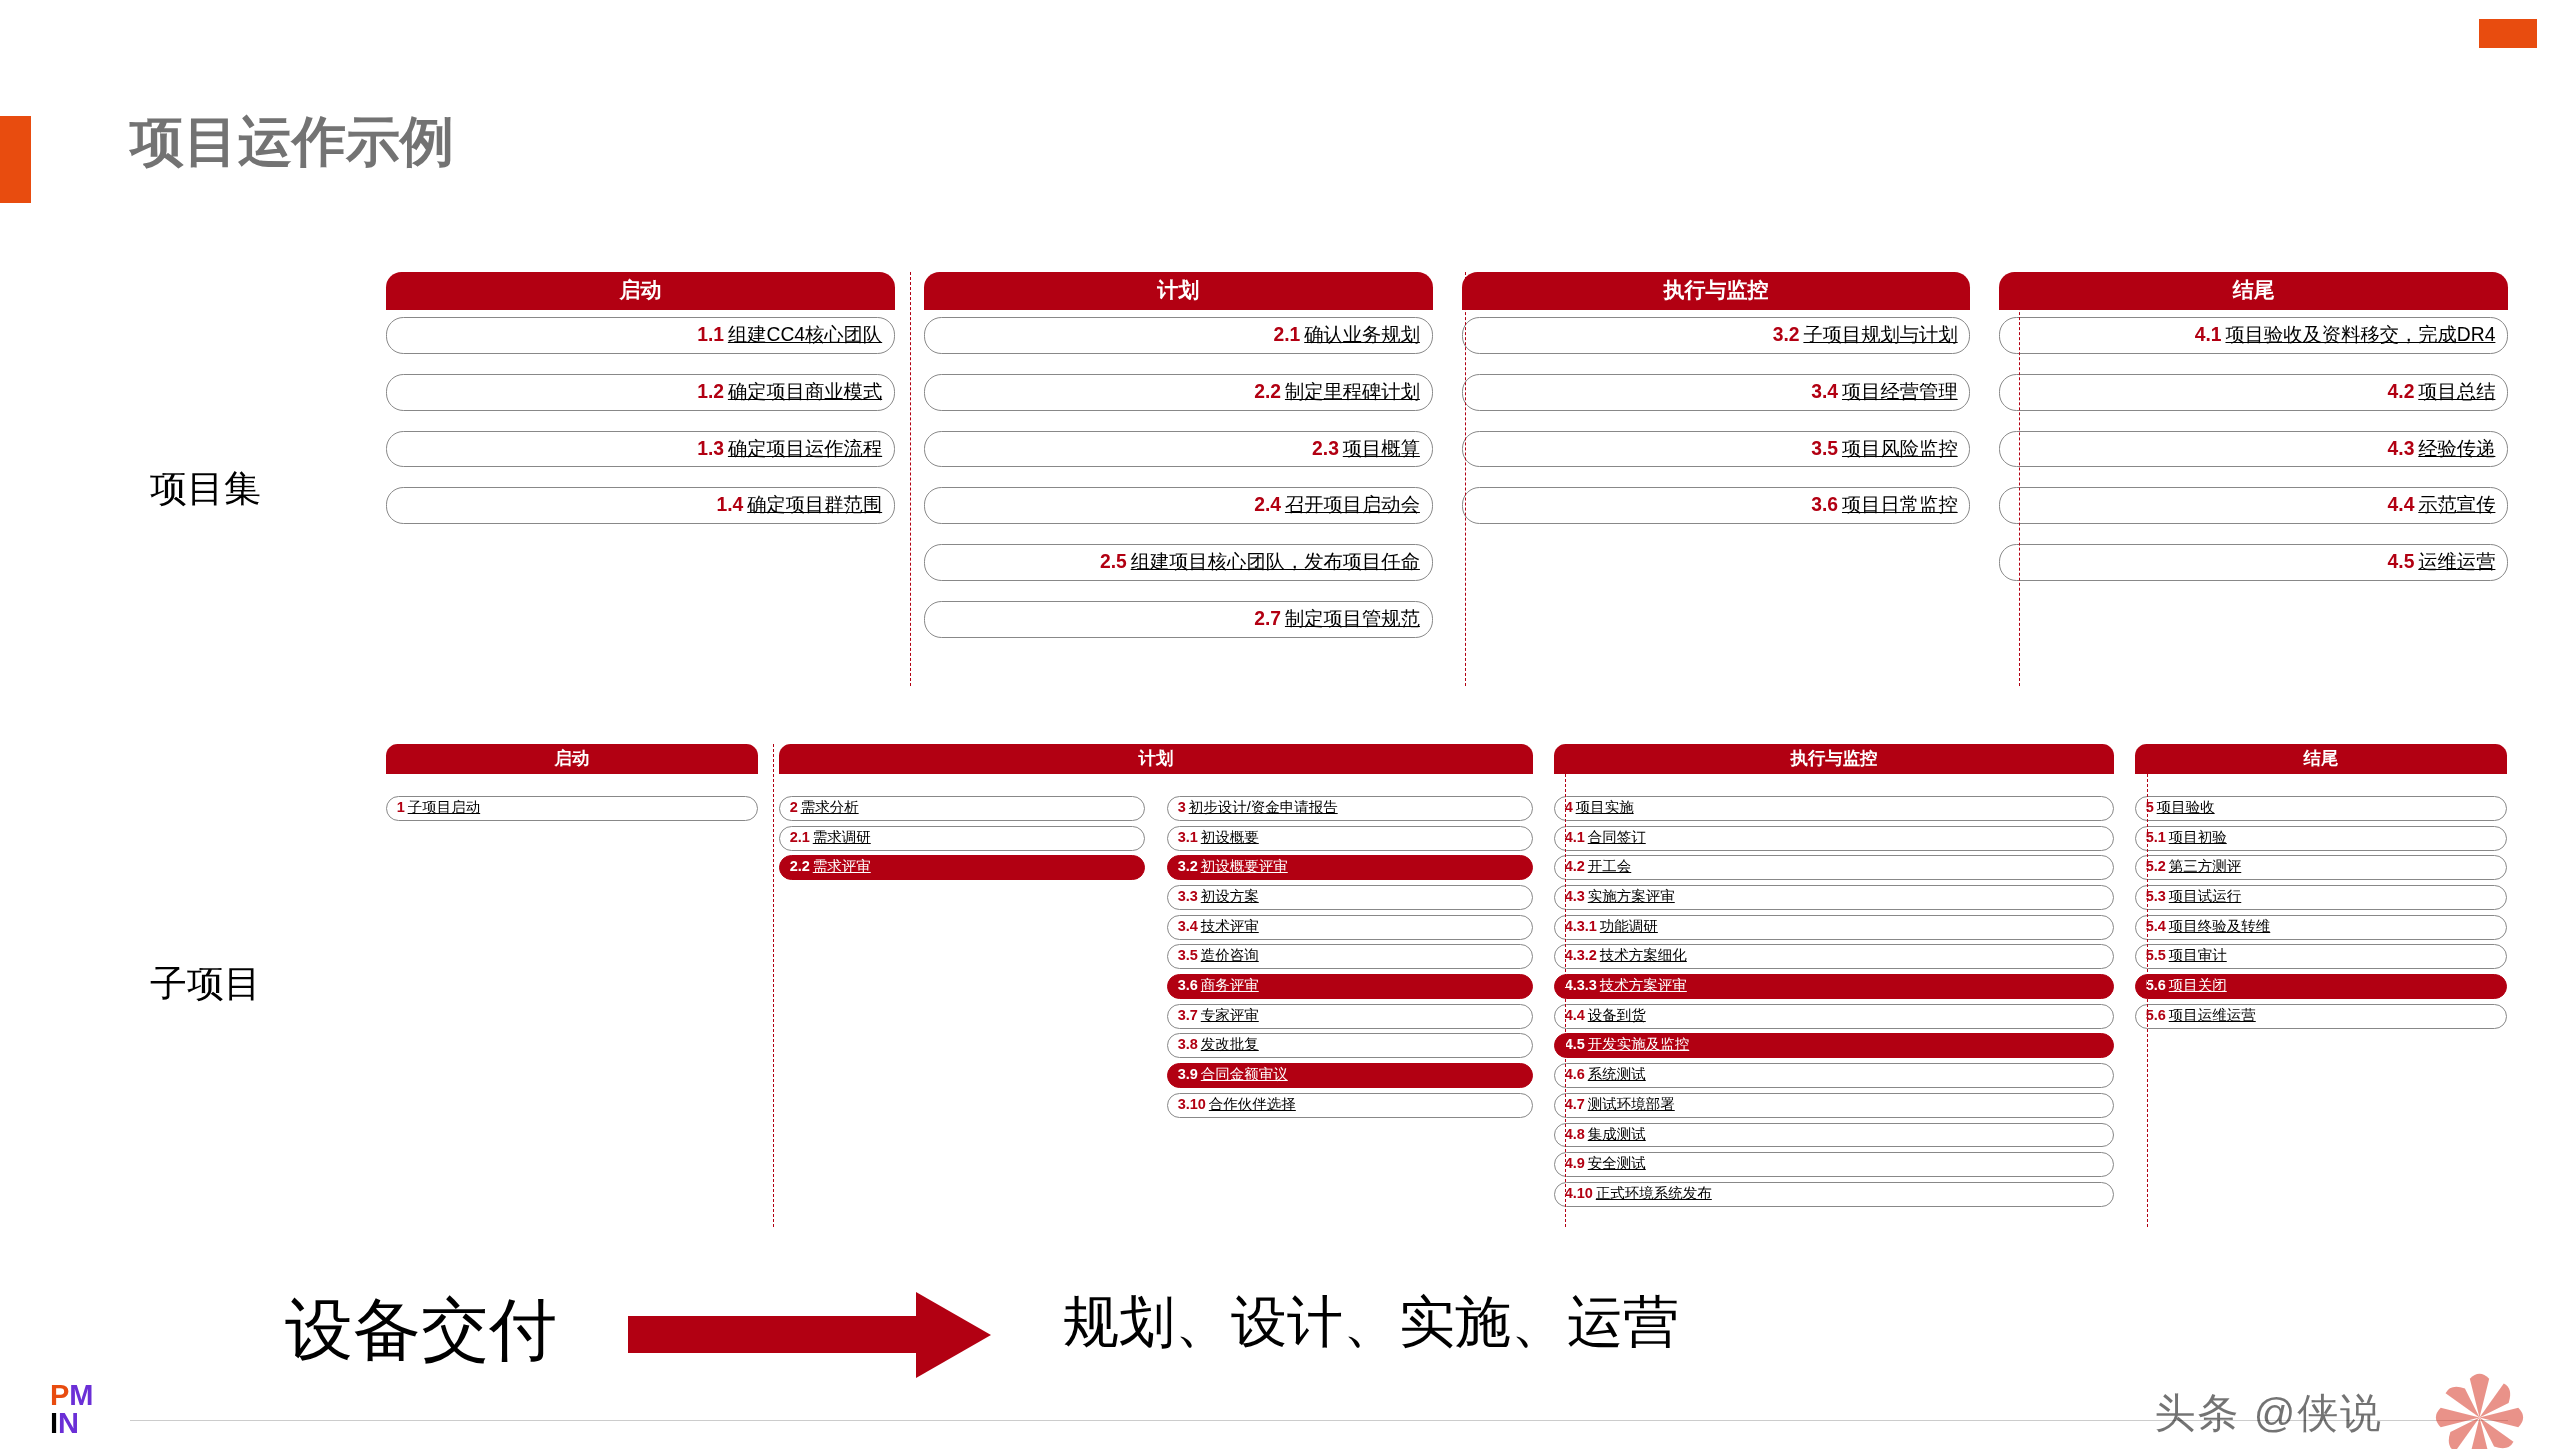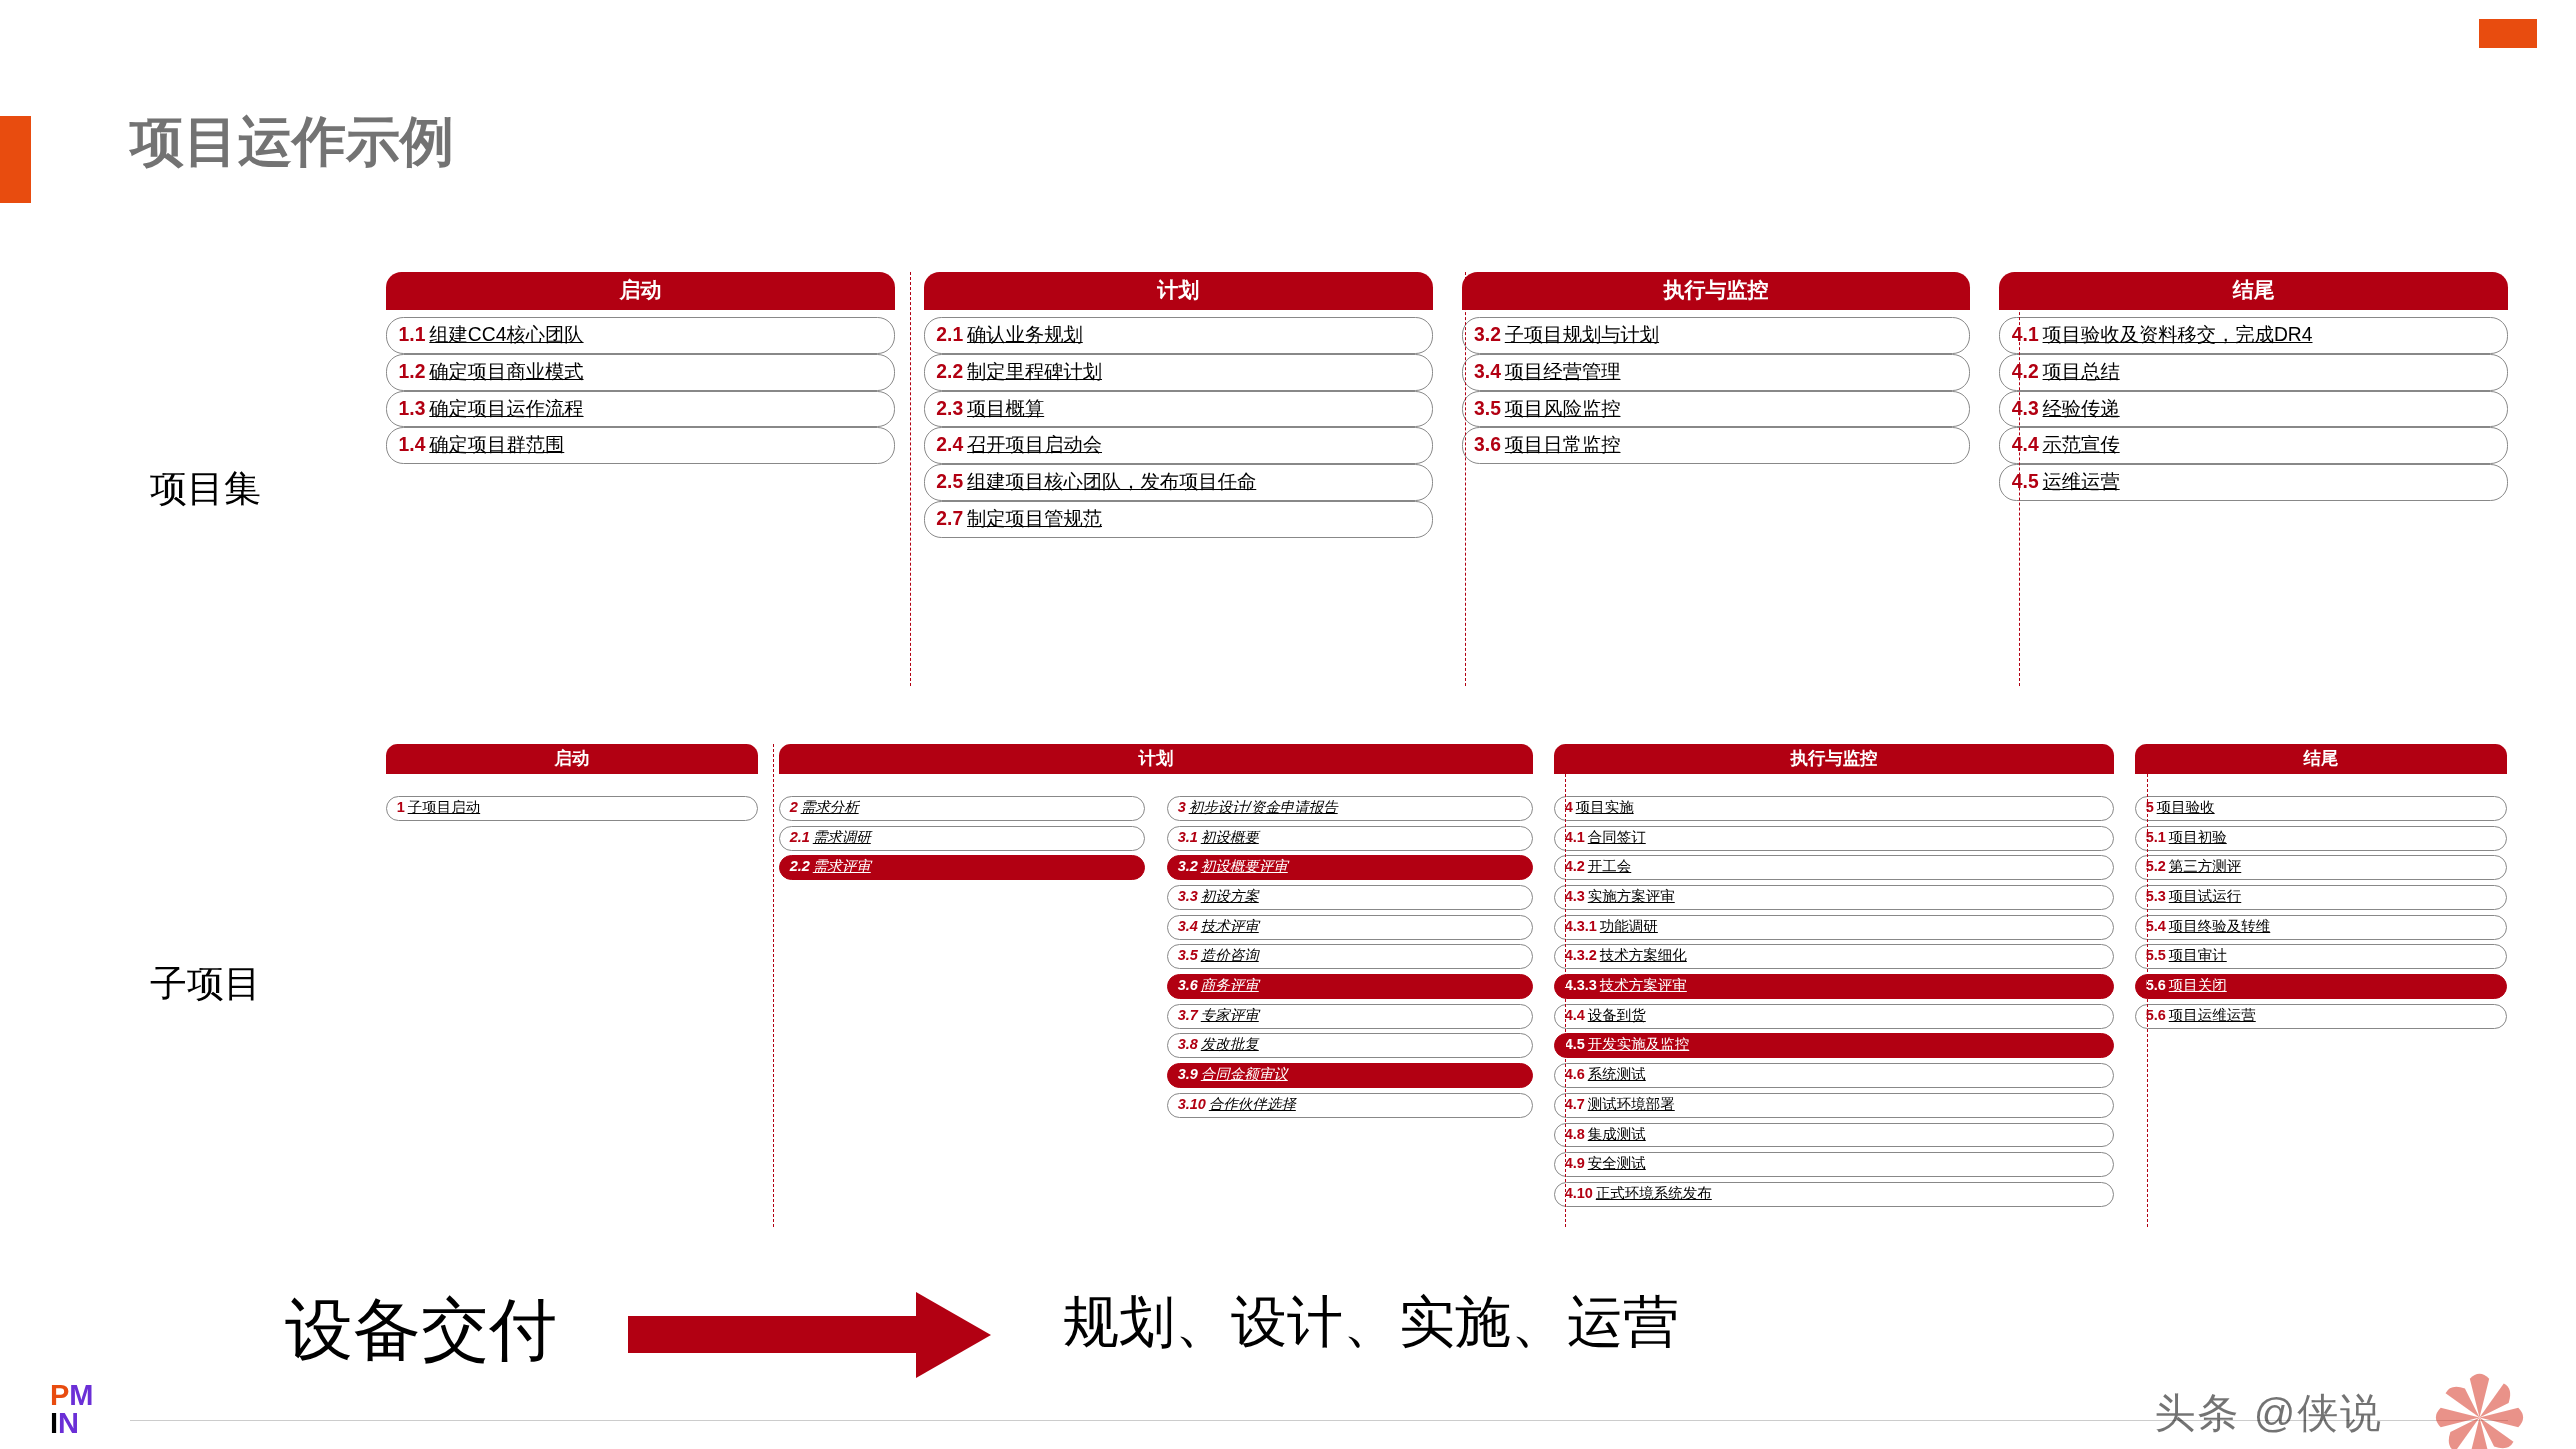--- a/index.html
+++ b/index.html
@@ -54,25 +54,26 @@
     font-weight: 700;
     text-align: center;
     padding: 3.9px 0 5.8px;
     border-radius: 15.5px 15.5px 0 0;
     margin-bottom: 7.7px;
   }
   .card {
     border: 1.9px solid #888;
     border-radius: 17.4px;
     padding: 2.9px 11.6px 4.8px;
-    margin-bottom: 0;
+    margin-bottom: 20px;
     font-size: 19.3px;
     white-space: nowrap;
     overflow: hidden;
     background: #fff;
+    text-align: right;
   }
   .card .num { color: #b20012; font-weight: 700; margin-right: 3.9px; }
   .card .txt { color: #000; text-decoration: underline; }
 
   
   .row-lower {
     position: absolute;
     top: 744px; left: 386px; right: 68px;
     display: flex;
     gap: 21px;
@@ -224,21 +225,21 @@
     <div class="col-lower col-l1" style="flex-direction: column;">
       <div class="phase-header-sm">启动</div>
       <div style="display: flex; gap: 15.5px;">
         <div class="subcol">
           <div class="card-sm"><span class="num">1</span><span class="txt">子项目启动</span></div>
         </div>
       </div>
     </div>
     <div class="col-lower col-l2" style="flex-direction: column;">
       <div class="phase-header-sm">计划</div>
-      <div style="display: flex; gap: 22px; font-style: italic;">
+      <div style="display: flex; gap: 22px;">
         <div class="subcol">
           <div class="card-sm"><span class="num">2</span><span class="txt">需求分析</span></div>
           <div class="card-sm"><span class="num">2.1</span><span class="txt">需求调研</span></div>
           <div class="card-sm hl"><span class="num">2.2</span><span class="txt">需求评审</span></div>
         </div>
         <div class="subcol">
           <div class="card-sm"><span class="num">3</span><span class="txt">初步设计/资金申请报告</span></div>
           <div class="card-sm"><span class="num">3.1</span><span class="txt">初设概要</span></div>
           <div class="card-sm hl"><span class="num">3.2</span><span class="txt">初设概要评审</span></div>
           <div class="card-sm"><span class="num">3.3</span><span class="txt">初设方案</span></div>

